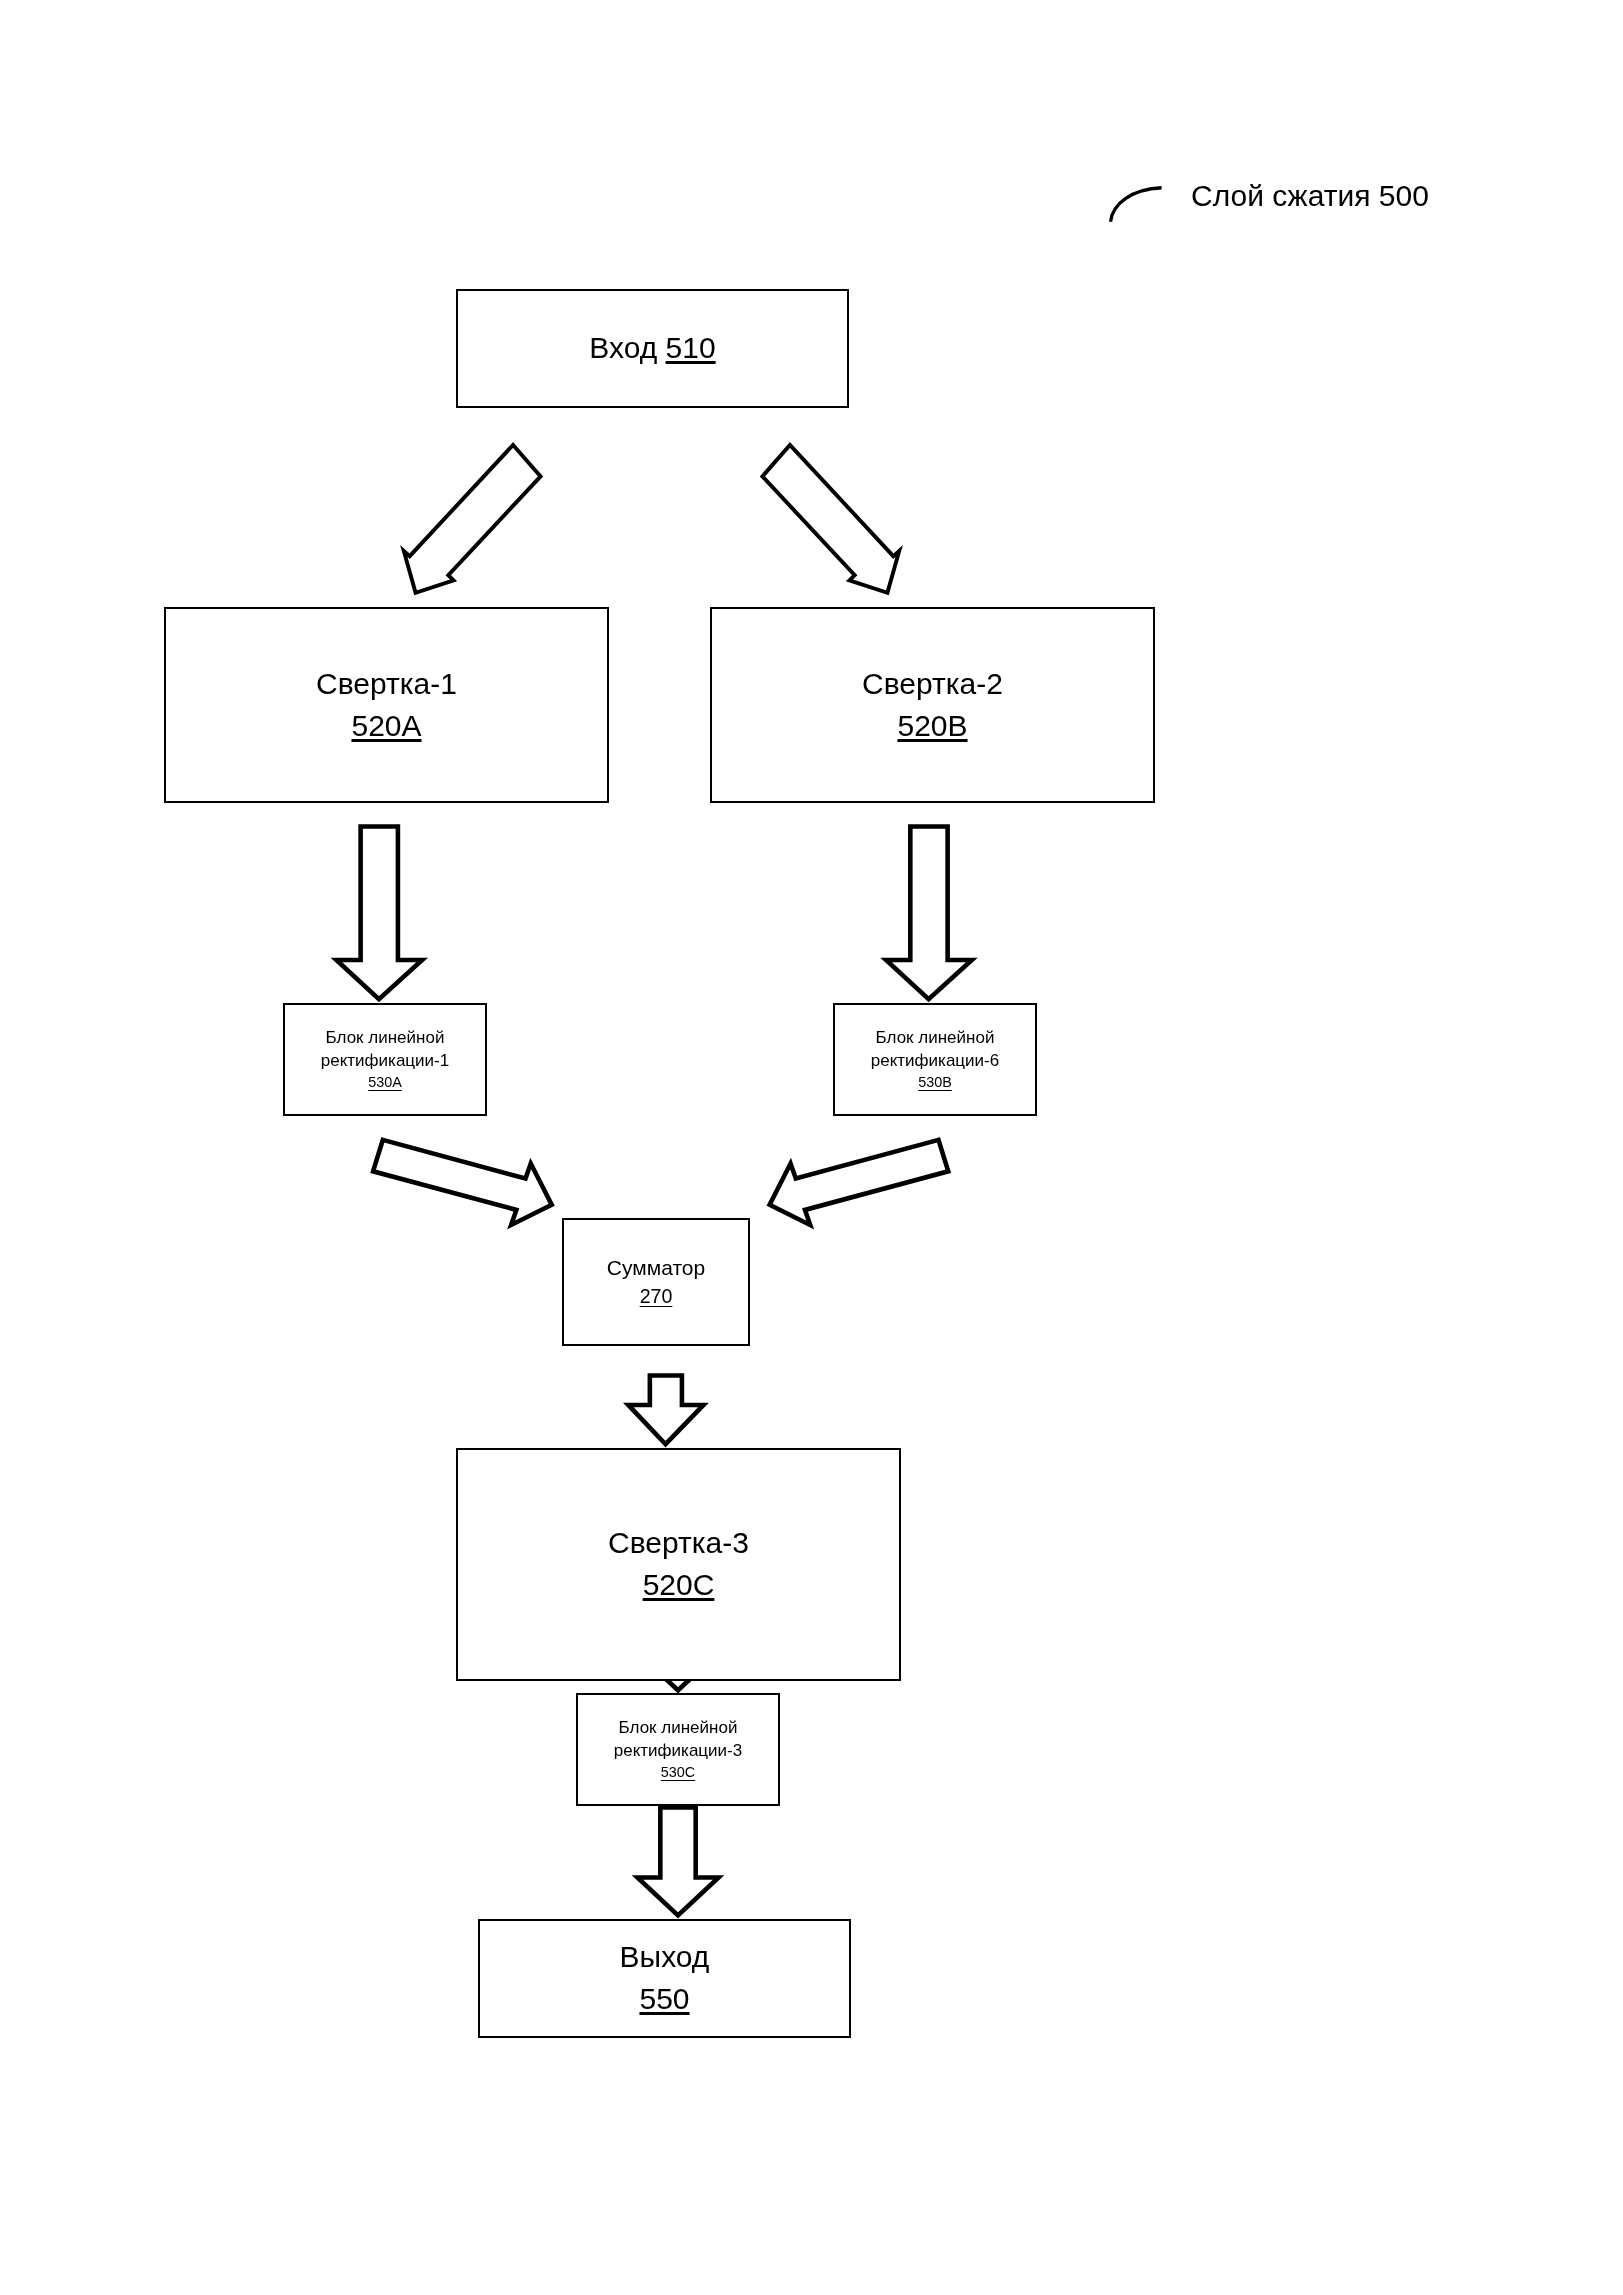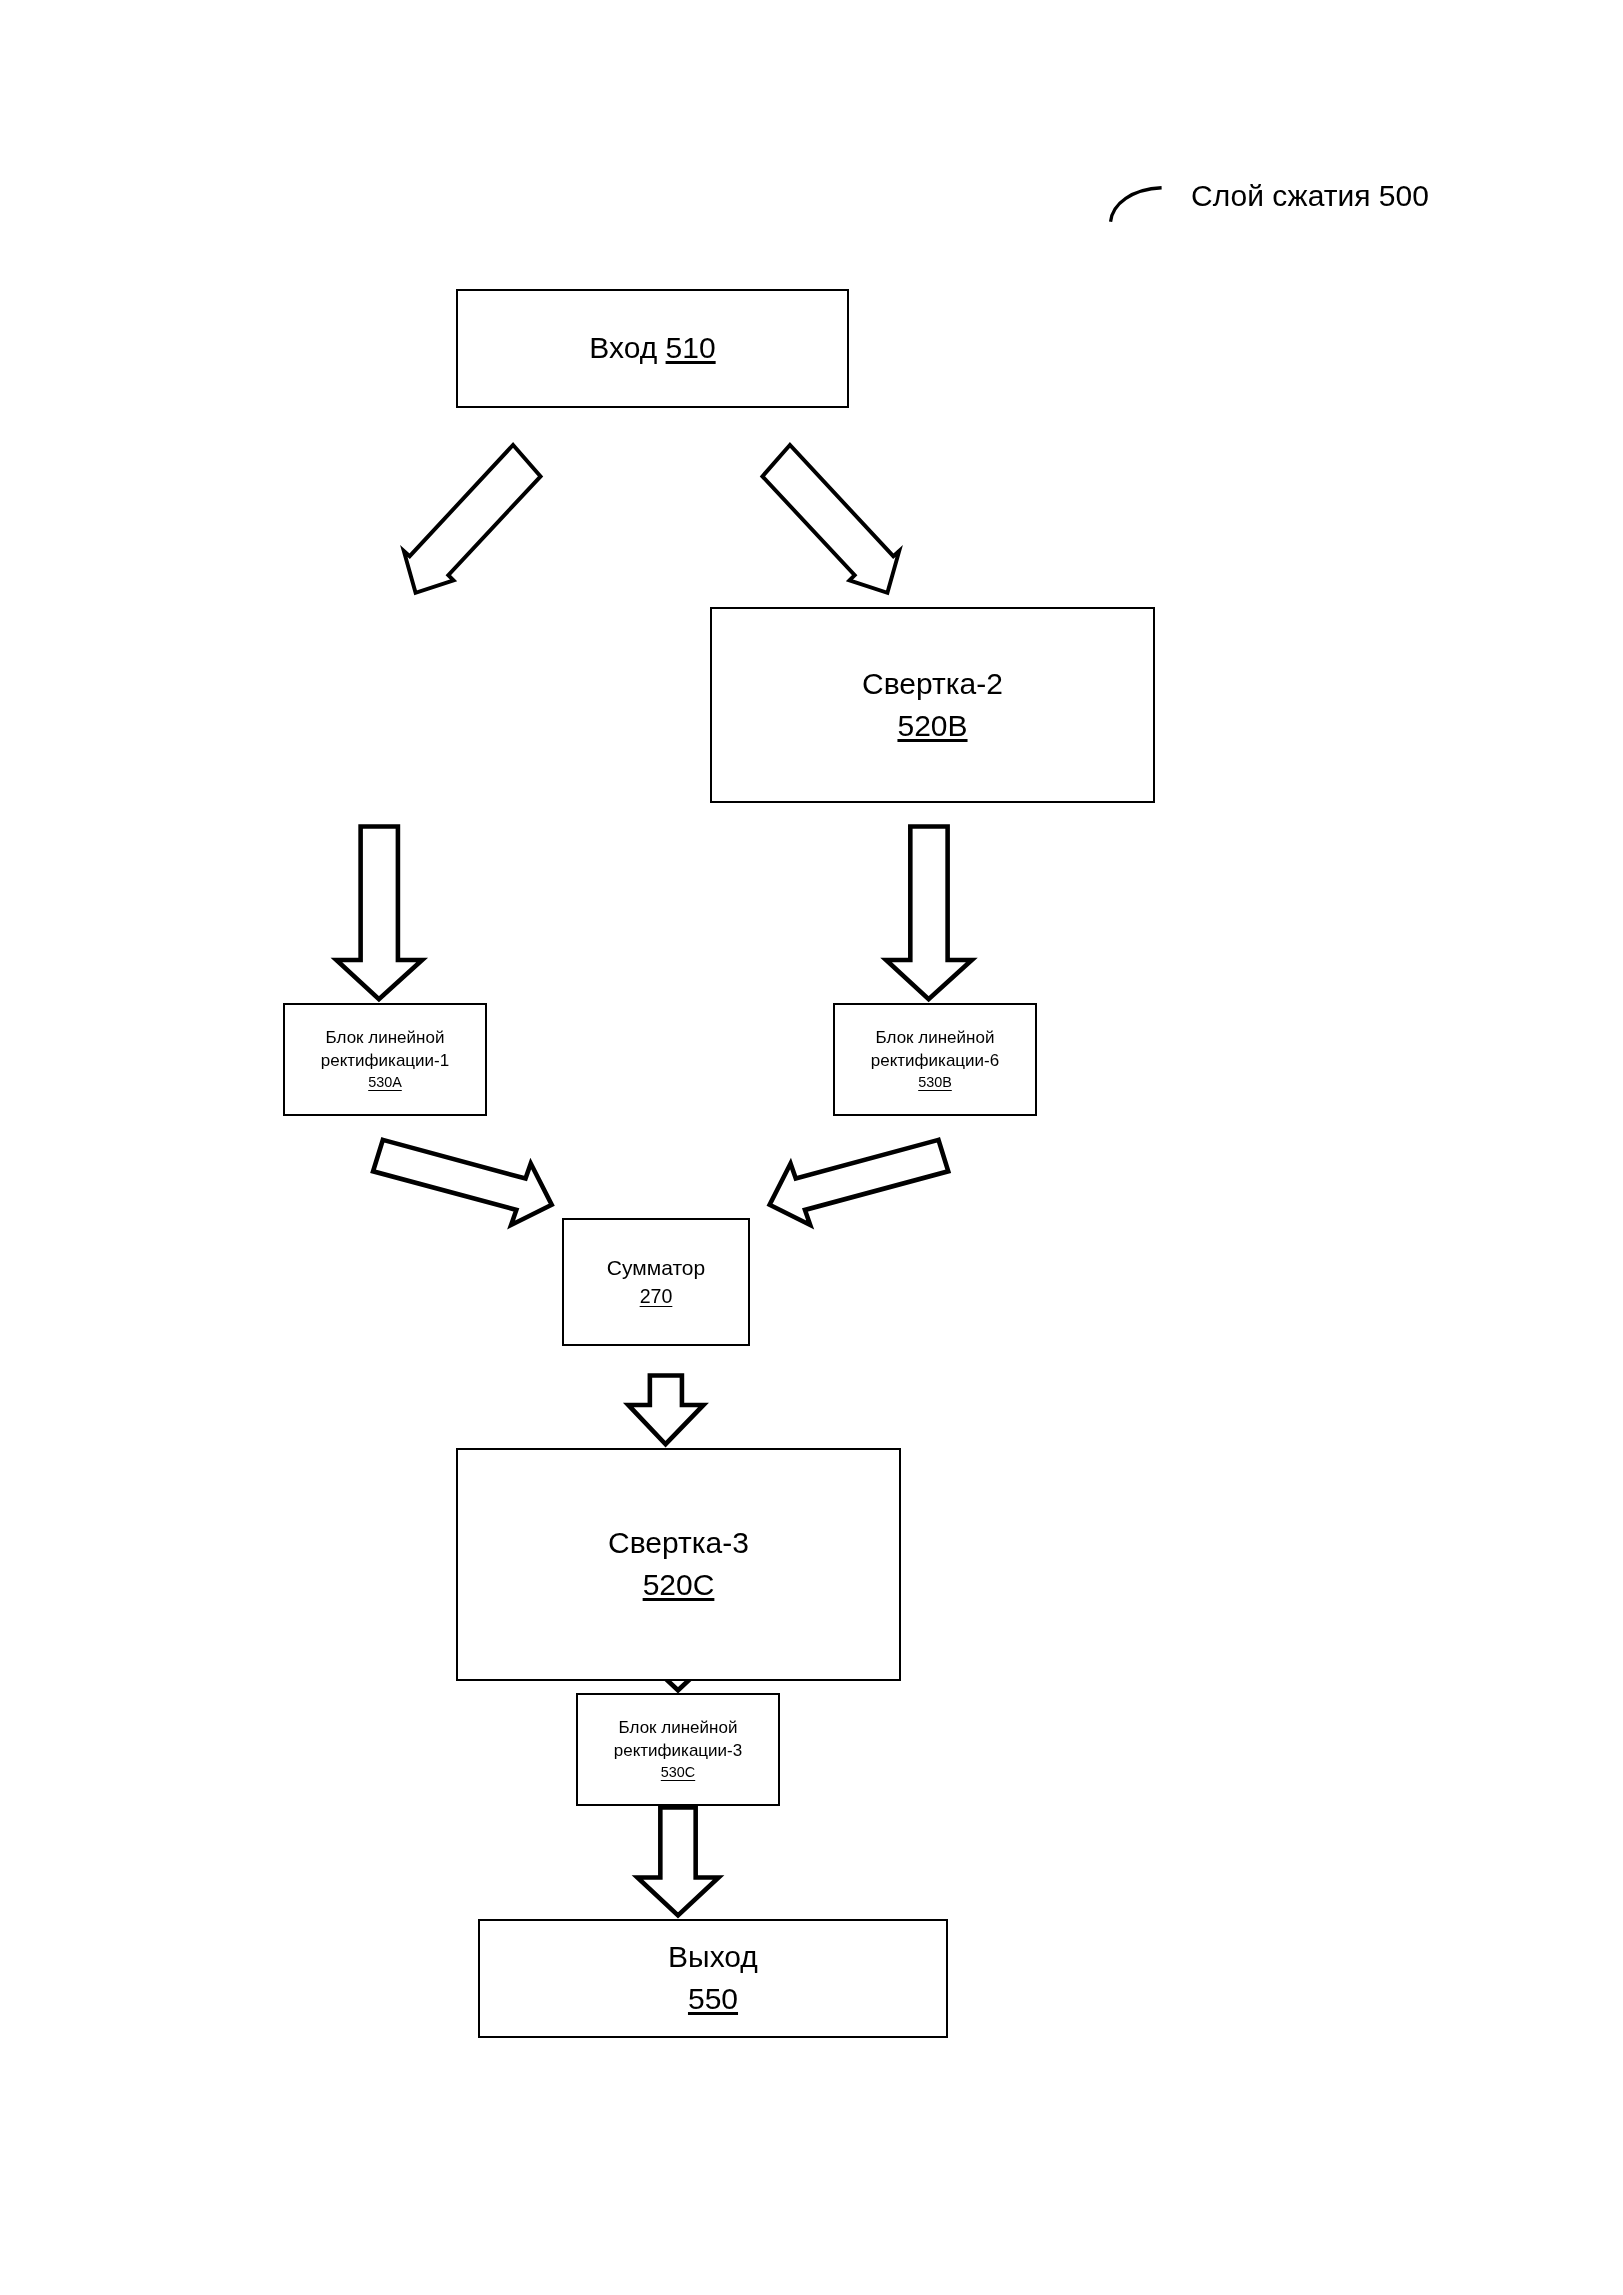--- a/index.html
+++ b/index.html
@@ -58,21 +58,21 @@
   .box-sm .ref { margin-top: 0.7px; font-size: 14.4px; }
 
   #input-box    { left: 456px;  top: 257px;  width: 393px;  height: 119px; }
   #conv1-box    { left: 164px;  top: 575px;  width: 445px;  height: 196px; }
   #conv2-box    { left: 710px; top: 575px;  width: 445px;  height: 196px; }
   #relu1-box    { left: 283px;  top: 971px; width: 204px;  height: 113px; }
   #relu2-box    { left: 833px; top: 971px; width: 204px;  height: 113px; }
   #sum-box      { left: 562px;  top: 1186px; width: 188px;  height: 128px; }
   #conv3-box    { left: 456px;  top: 1416px; width: 445px;  height: 233px; }
   #relu3-box    { left: 576px;  top: 1661px; width: 204px;  height: 113px; }
-  #output-box   { left: 478px;  top: 1887px; width: 470px;  height: 119px; }
+  #output-box   { left: 478px;  top: 1887px; width: 373px;  height: 119px; }
 
   #layer-label {
     position: absolute;
     left: 1191px;
     top: 147px;
     font-size: 30px;
     white-space: nowrap;
   }
   #fig-caption {
     position: absolute;
@@ -112,20 +112,24 @@
 
     <path d="M 1009 2713 L 1063 2713 L 1063 2820 L 1098 2820 L 1036 2878 L 974 2820 L 1009 2820 Z" fill="#ffffff" stroke="#000000" stroke-width="7" stroke-linejoin="miter"></path>
   </svg>
 
   <div id="layer-label">Слой сжатия 500</div>
 
   <div class="box box-lg" id="input-box">
     <span class="line1"><span>Вход</span>&nbsp;<span class="ref" style="display:inline;">510</span></span>
   </div>
 
+  <div class="box box-lg" id="conv1-box">
+    <span class="line1">Свертка-1</span>
+    <span class="ref">520A</span>
+  </div>
 
   <div class="box box-lg" id="conv2-box">
     <span class="line1">Свертка-2</span>
     <span class="ref">520B</span>
   </div>
 
   <div class="box box-sm" id="relu1-box">
     <span class="line1">Блок линейной</span>
     <span class="line1">ректификации-1</span>
     <span class="ref">530A</span>

